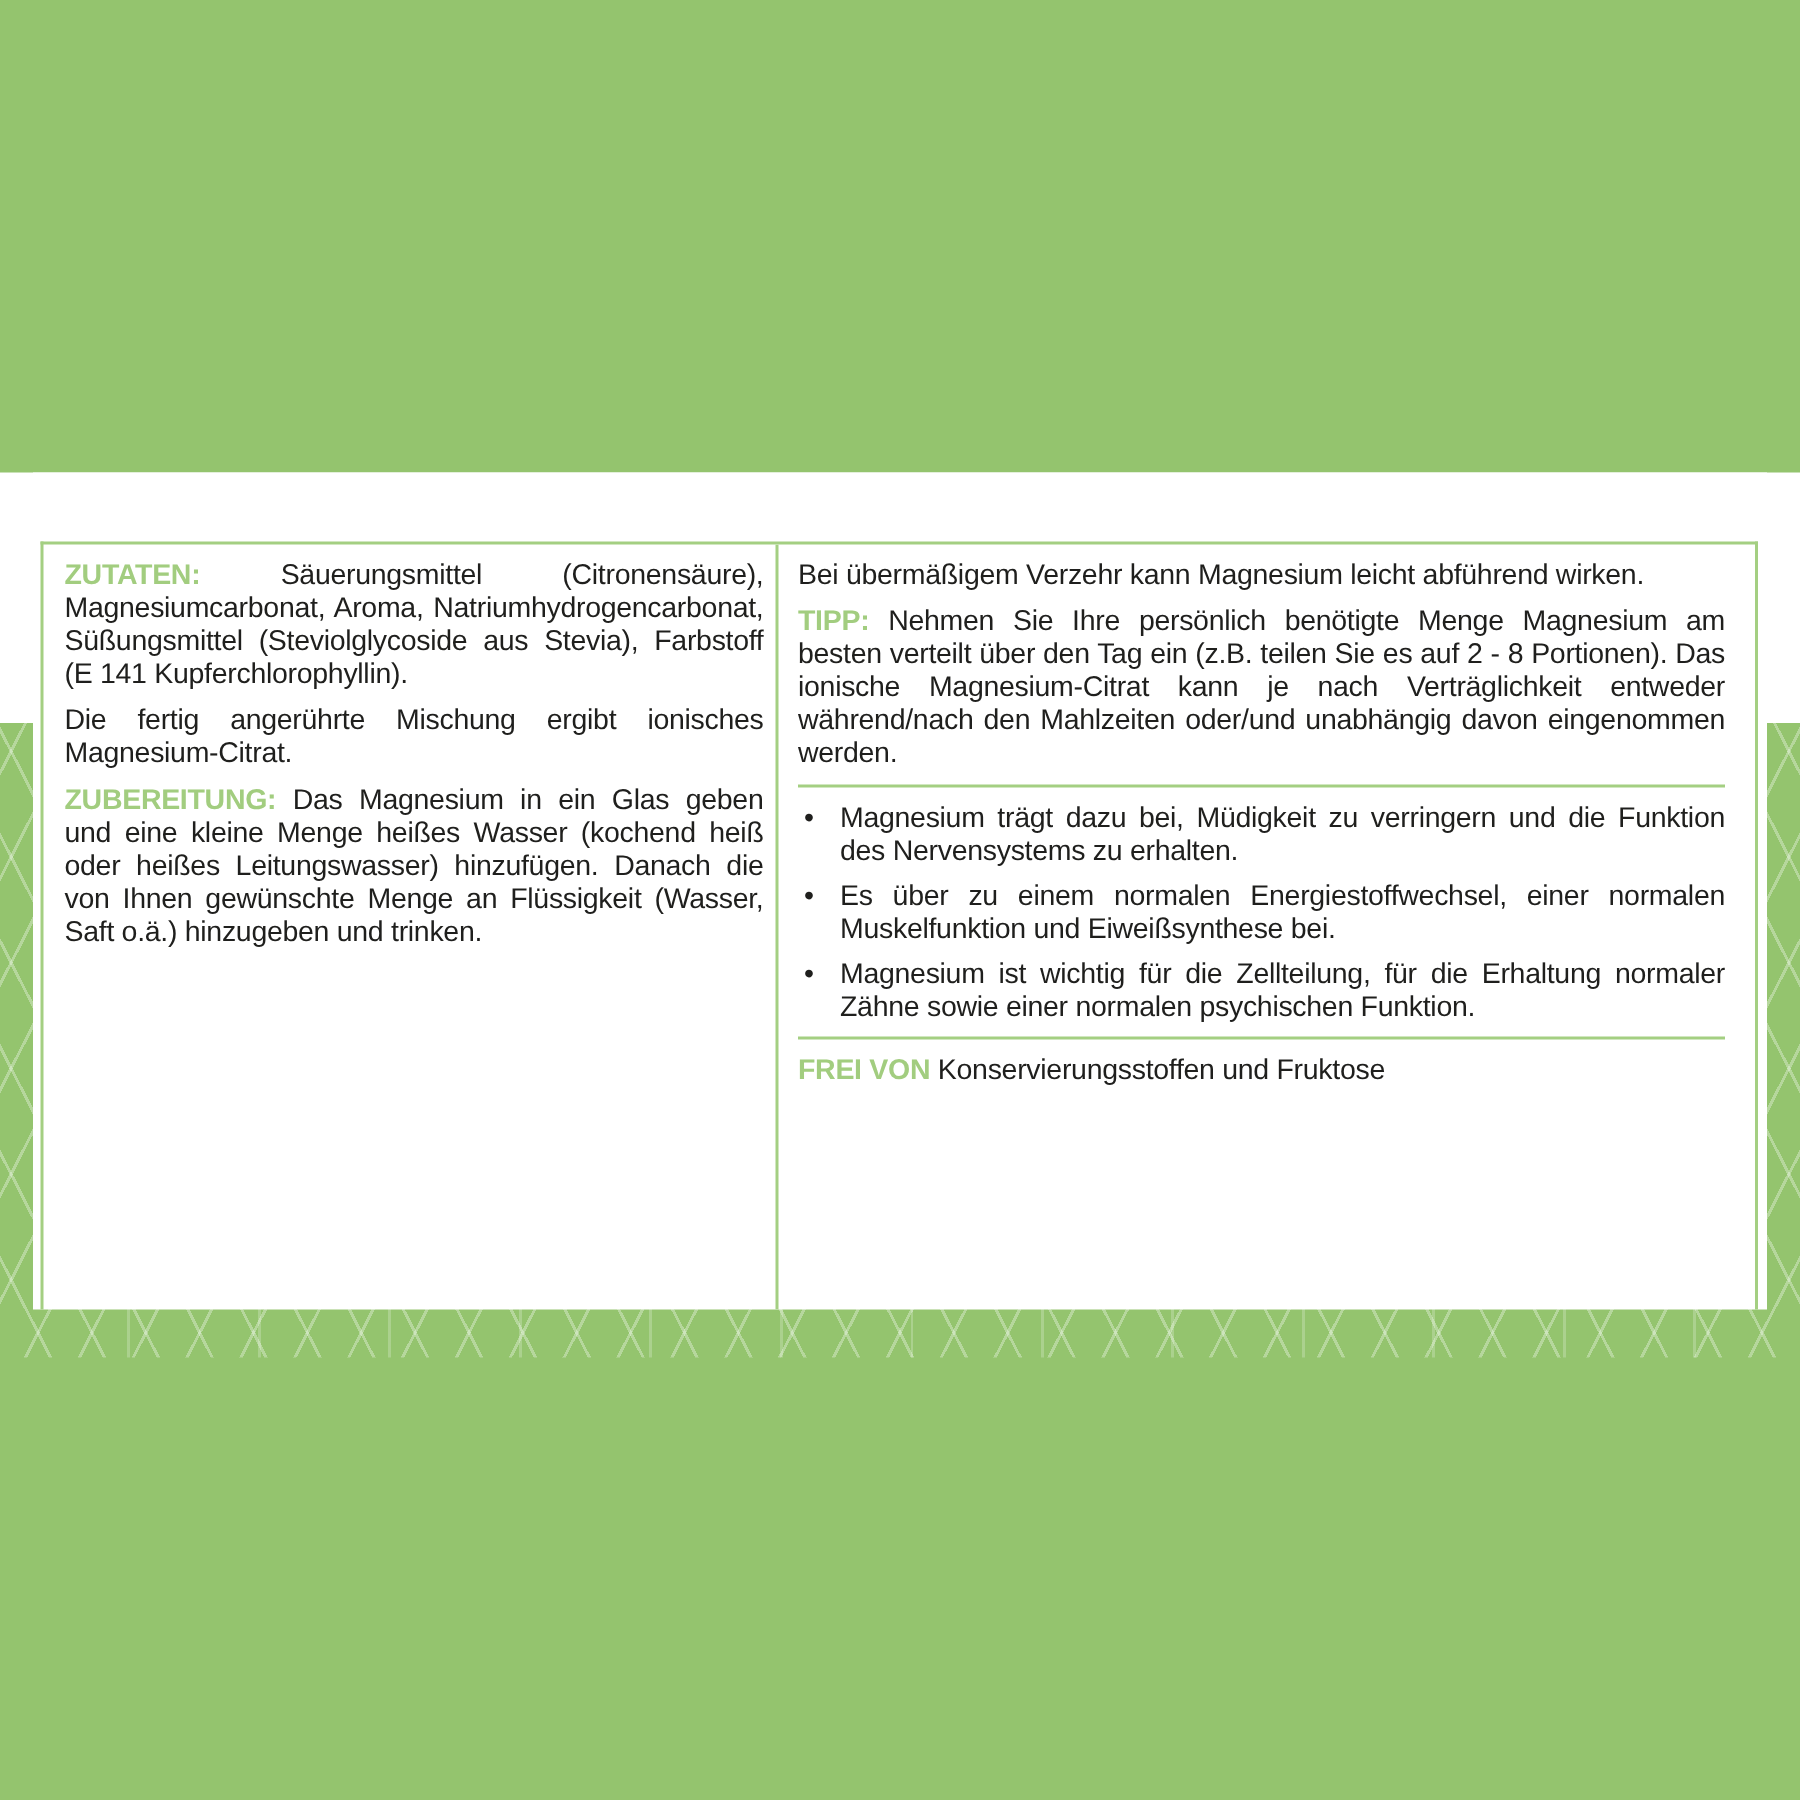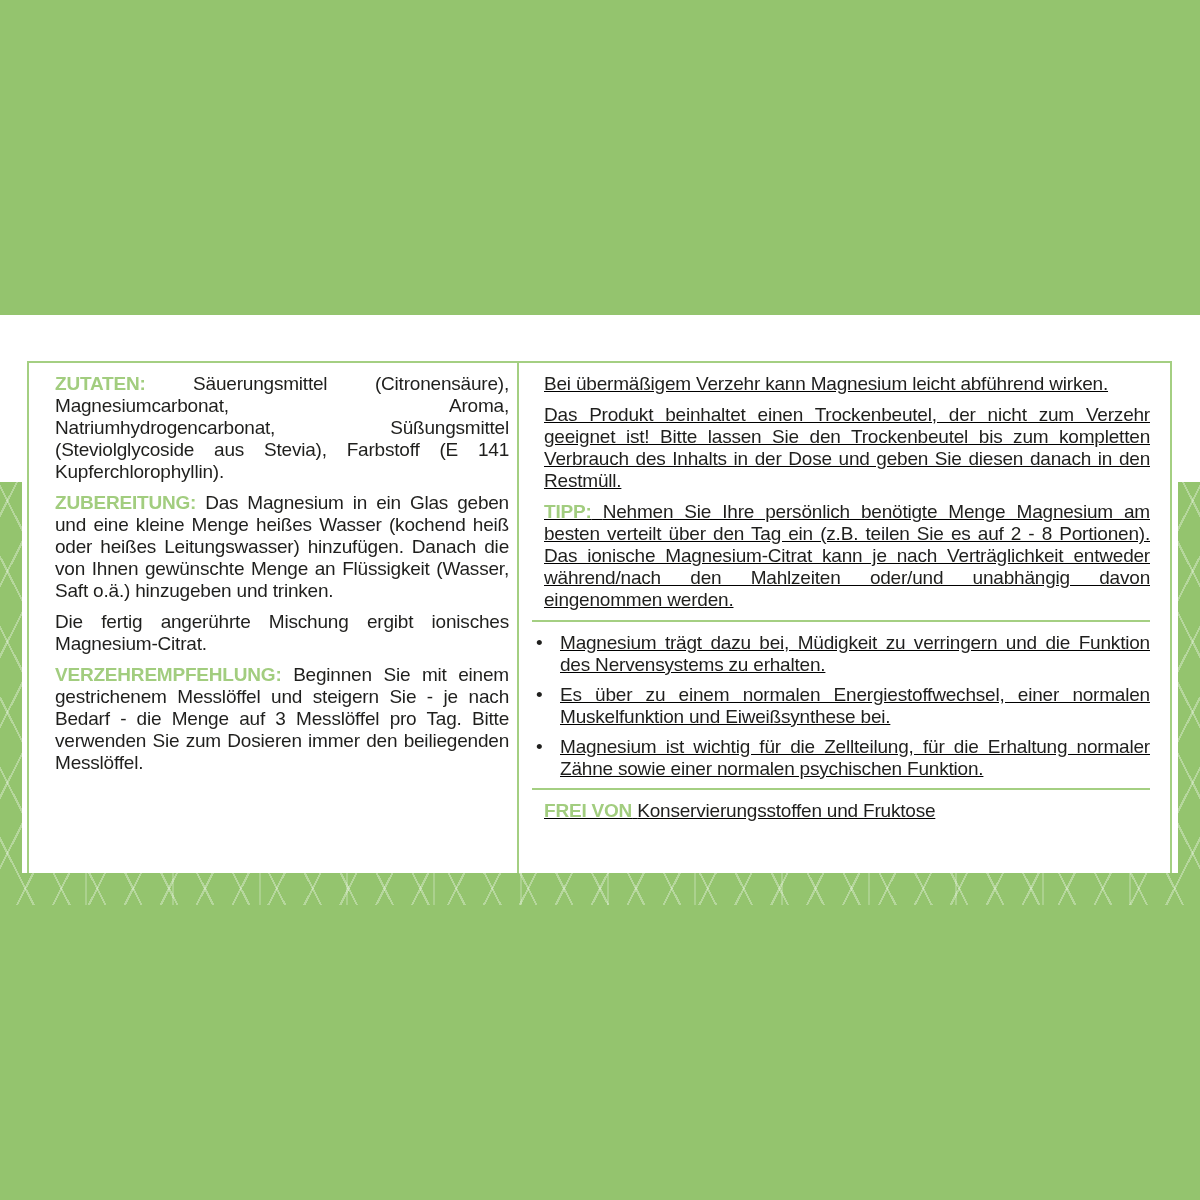--- a/index.html
+++ b/index.html
@@ -42,24 +42,24 @@
     border-left:2px solid var(--green-line,#a4cf82);
     border-right:2px solid var(--green-line,#a4cf82);
     display:flex; overflow:hidden;
   }
   .col { box-sizing:border-box; overflow:hidden; }
   .col-left {
     width:490px; flex:0 0 490px;
     padding:10px 8px 0 14px;
     border-right:2px solid var(--green-line,#a4cf82);
   }
-  .col-right { flex:1; padding:10px 20px 0 13px;text-decoration:underline; }
+  .col-right { flex:1; padding:10px 20px 0 13px; }
 
   .col p {
-    margin:0 0 9px 12px;
+    margin:0 0 9px 0;
     font-size:19px; line-height:22px; letter-spacing:-0.2px;
     color:var(--ink,#1f1f1d);
     text-align:justify; text-justify:inter-word;
     hyphens:auto; -webkit-hyphens:auto;
   }
   .phead { color:var(--green-head,#a2cd7f); font-weight:bold; }
   .b { font-weight:bold; }
 
   .sep {
     border:none; height:0;
@@ -87,32 +87,30 @@
   <div class="band-mid"></div>
   <div class="band-bottom"></div>
 
   <div class="panel"></div>
 
   <div class="frame">
 
     <div class="col col-left">
       <p><span class="phead">ZUTATEN:</span> <span>Säuerungsmittel (Citronensäure), Magnesiumcarbonat, Aroma, Natriumhydrogencarbonat, Süßungsmittel (Steviolglycoside aus Stevia), Farbstoff (E 141 Kupferchlorophyllin).</span></p>
 
+      <p><span>Die fertig angerührte Mischung ergibt ionisches Magnesium-Citrat.</span></p>
+
       <p><span class="phead">ZUBEREITUNG:</span> <span>Das Magnesium in ein Glas geben und eine kleine Menge heißes Wasser (kochend heiß oder heißes Leitungswasser) hinzufügen. Danach die von Ihnen gewünschte Menge an Flüssigkeit (Wasser, Saft o.ä.) hinzugeben und trinken.</span></p>
 
-      <p><span>Die fertig angerührte Mischung ergibt ionisches Magnesium-Citrat.</span></p>
-
-      <p><span class="phead">VERZEHREMPFEHLUNG:</span> <span>Beginnen Sie mit einem gestrichenem Messlöffel und steigern Sie - je nach Bedarf - die Menge auf 3 Messlöffel pro Tag. Bitte verwenden Sie zum Dosieren immer den beiliegenden Messlöffel.</span></p>
 
     </div>
 
     <div class="col col-right">
       <p><span>Bei übermäßigem Verzehr kann Magnesium leicht abführend wirken.</span></p>
 
-      <p><span>Das Produkt beinhaltet einen Trockenbeutel, der nicht zum Verzehr geeignet ist! Bitte lassen Sie den Trockenbeutel bis zum kompletten Verbrauch des Inhalts in der Dose und geben Sie diesen danach in den Restmüll.</span></p>
 
 
       <p><span class="phead">TIPP:</span> <span>Nehmen Sie Ihre persönlich benötigte Menge Magnesium am besten verteilt über den Tag ein (z.B. teilen Sie es auf 2 - 8 Portionen). Das ionische Magnesium-Citrat kann je nach Verträglichkeit entweder während/nach den Mahlzeiten oder/und unabhängig davon eingenommen werden.</span></p>
 
       <hr class="sep">
 
       <ul class="bullets">
         <li><span class="dot">•</span><span>Magnesium trägt dazu bei, Müdigkeit zu verringern und die Funktion des Nervensystems zu erhalten.</span></li>
         <li><span class="dot">•</span><span>Es über zu einem normalen Energiestoffwechsel, einer normalen Muskelfunktion und Eiweißsynthese bei.</span></li>
         <li><span class="dot">•</span><span>Magnesium ist wichtig für die Zellteilung, für die Erhaltung normaler Zähne sowie einer normalen psychischen Funktion.</span></li>

